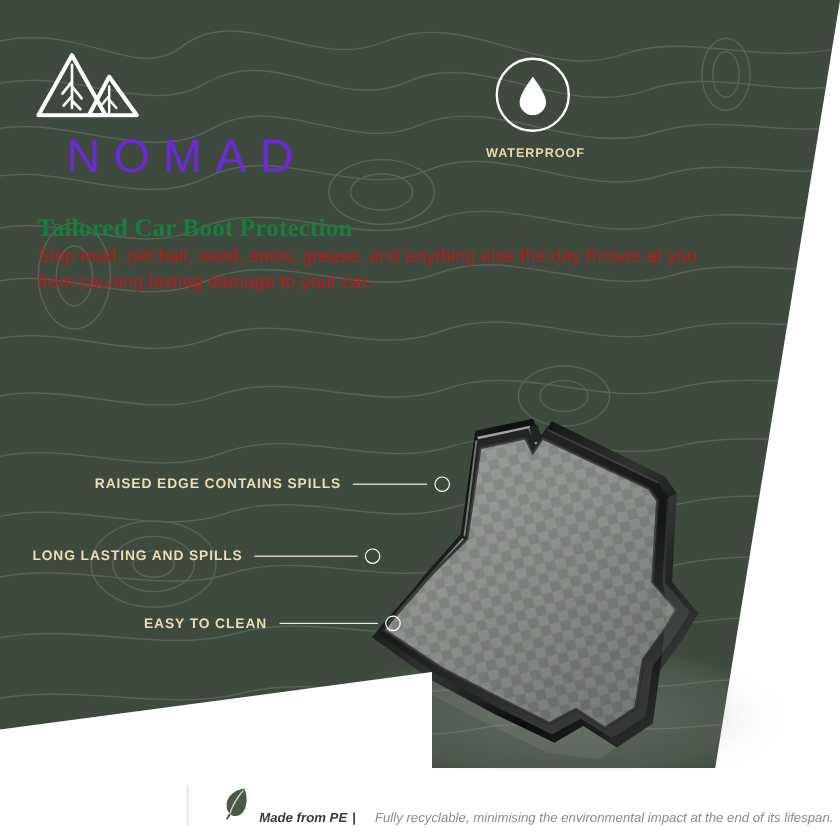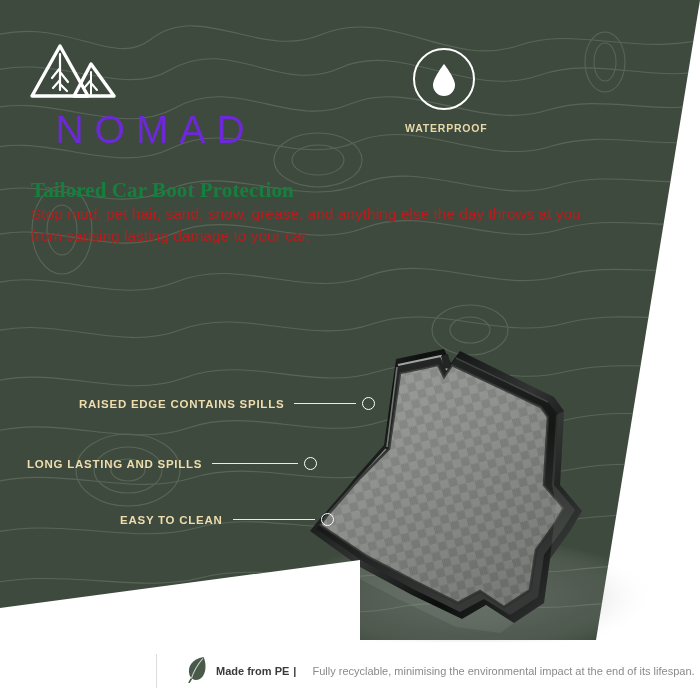--- a/index.html
+++ b/index.html
@@ -184,22 +184,23 @@
   .footer-divider {
     position: absolute;
     left: 156px;
     top: 12px;
     width: 1px;
     height: 34px;
     background: #dcdcdc;
   }
   .footer-inner {
     display: flex;
-    align-items: center;
+    align-items: flex-end;
     margin-left: 186px;
+    font-style: italic;
   }
   .leaf-icon { flex: none; margin-right: 9px; }
   .footer-strong {
     color: #3a3a3a;
     font-size: 11px;
     font-weight: bold;
     white-space: nowrap;
   }
   .footer-sep {
     color: #3a3a3a;

